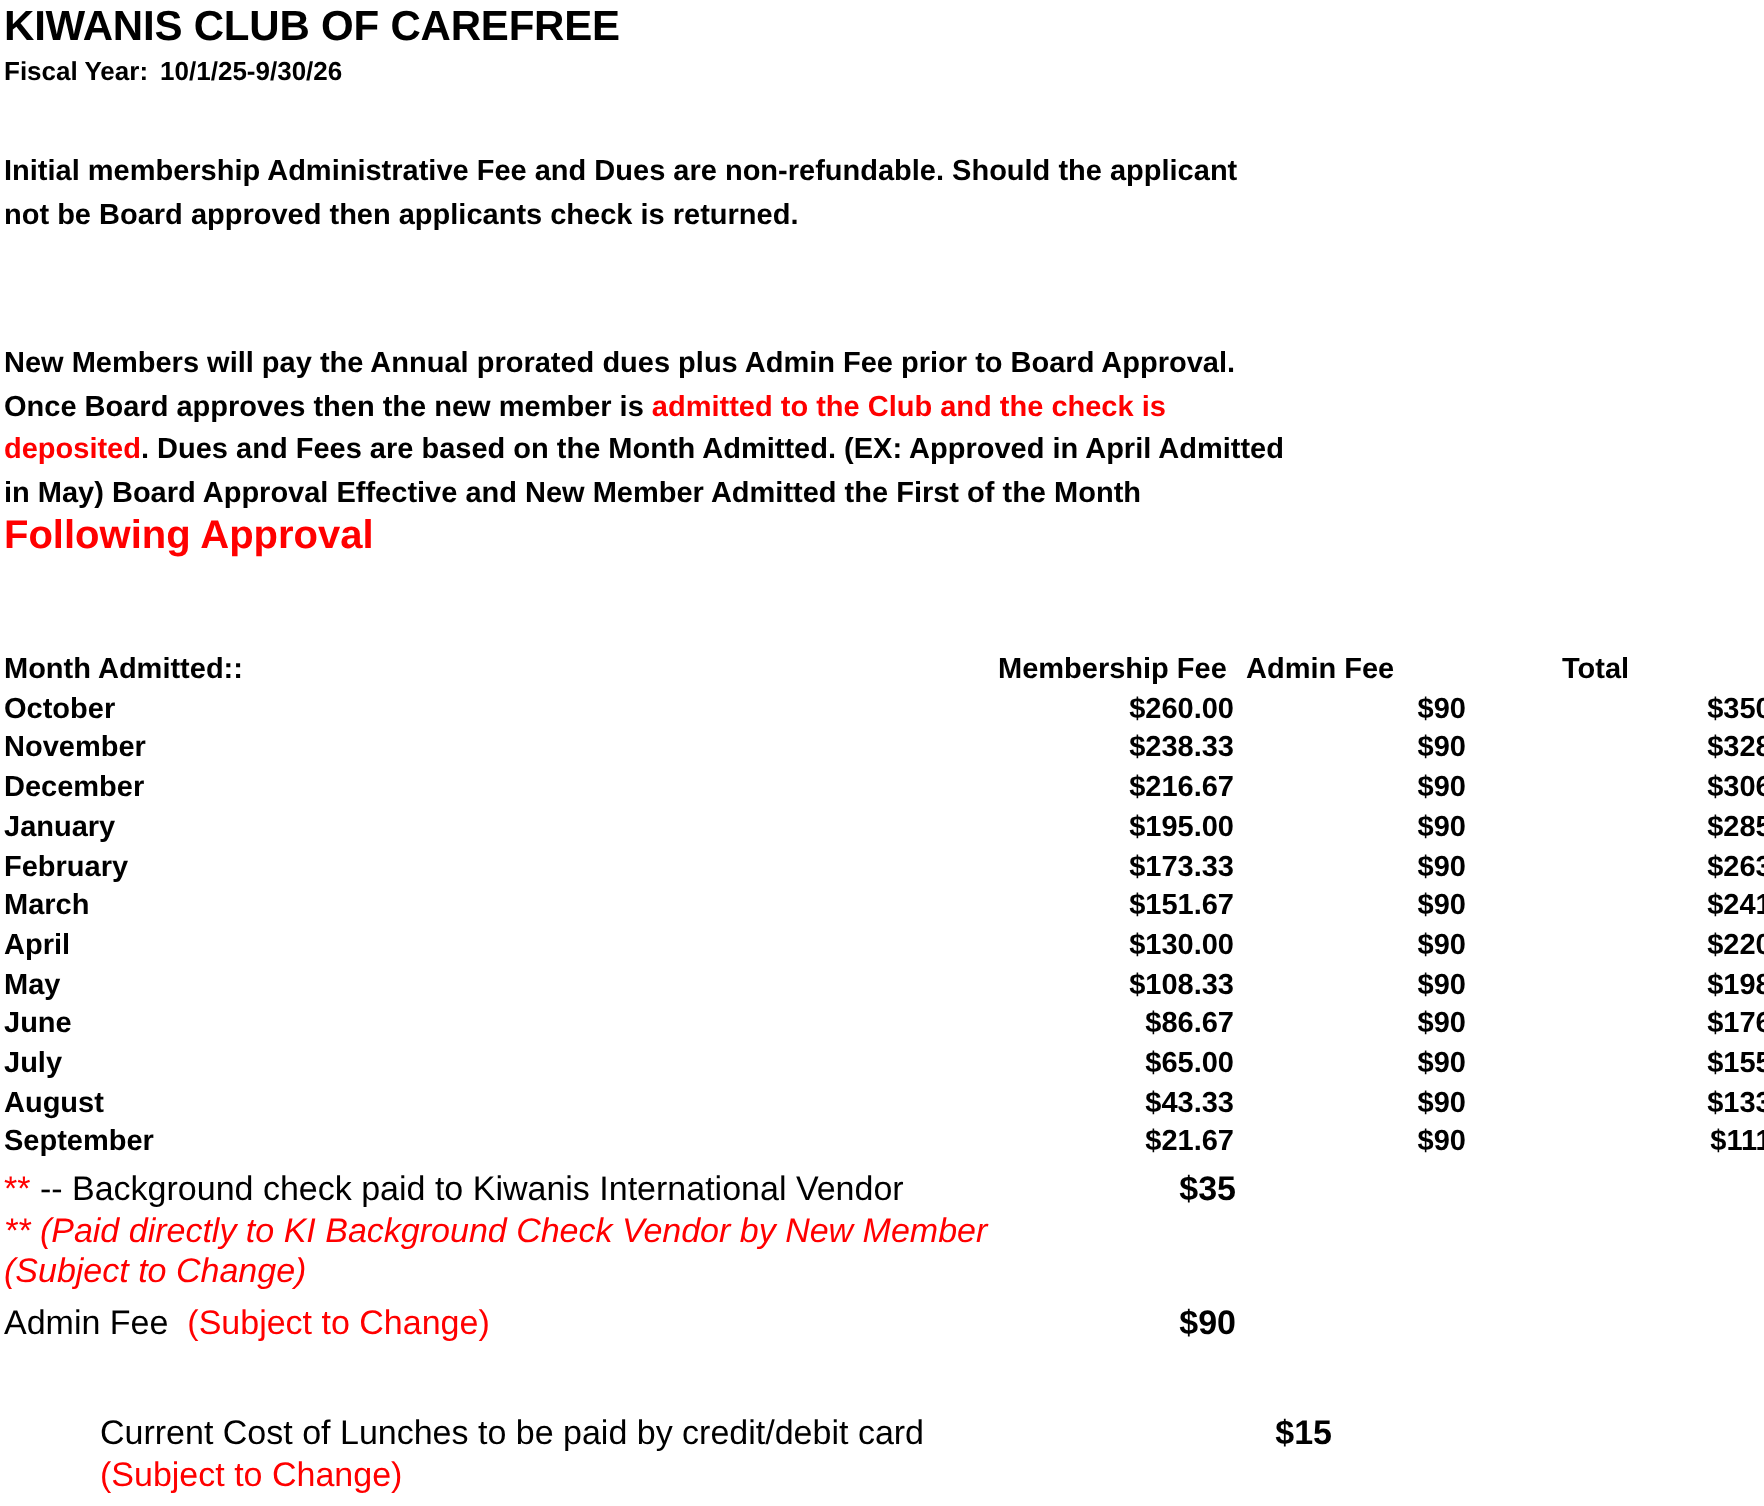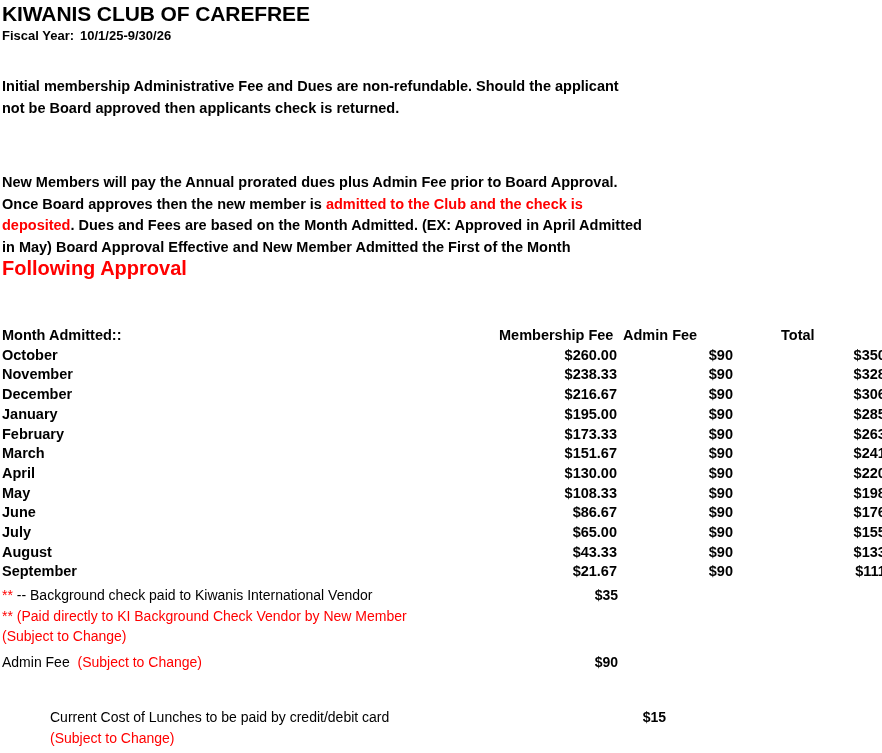--- a/index.html
+++ b/index.html
@@ -91,21 +91,21 @@
   .fee-table thead th.col-admin  { text-align: left; padding-left: 6px !important; }
   .fee-table thead th.col-total  { text-align: left; padding-left: 36px !important; }
   .fee-table tbody td.col-admin  { padding-right: 12px !important; }
   .fee-table tbody td.col-total  { padding-right: 20px !important; }
 
   
   .note-block {
     position: absolute;
     left: 0;
     width: 882px;
-    font-size: 14px;
+    font-size: 17px;
     line-height: 20.5px;
   }
   .note-row {
     position: relative;
     height: 20.5px;
     white-space: nowrap;
   }
   .note-text {
     position: absolute;
     left: 2px;
@@ -113,20 +113,21 @@
   }
   .note-amt {
     position: absolute;
     left: 470px;
     width: 148px;
     text-align: right;
     font-weight: bold;
   }
   .ital-red {
     color: #FF0000;
+    font-style: italic;
   }
 
   #note-bgcheck   { top: 585px; }
   #note-fees      { top: 652px; }
   #note-lunches   { top: 707px; margin-left: 48px; }
 </style>
 </head>
 <body>
 
 <div class="page">

